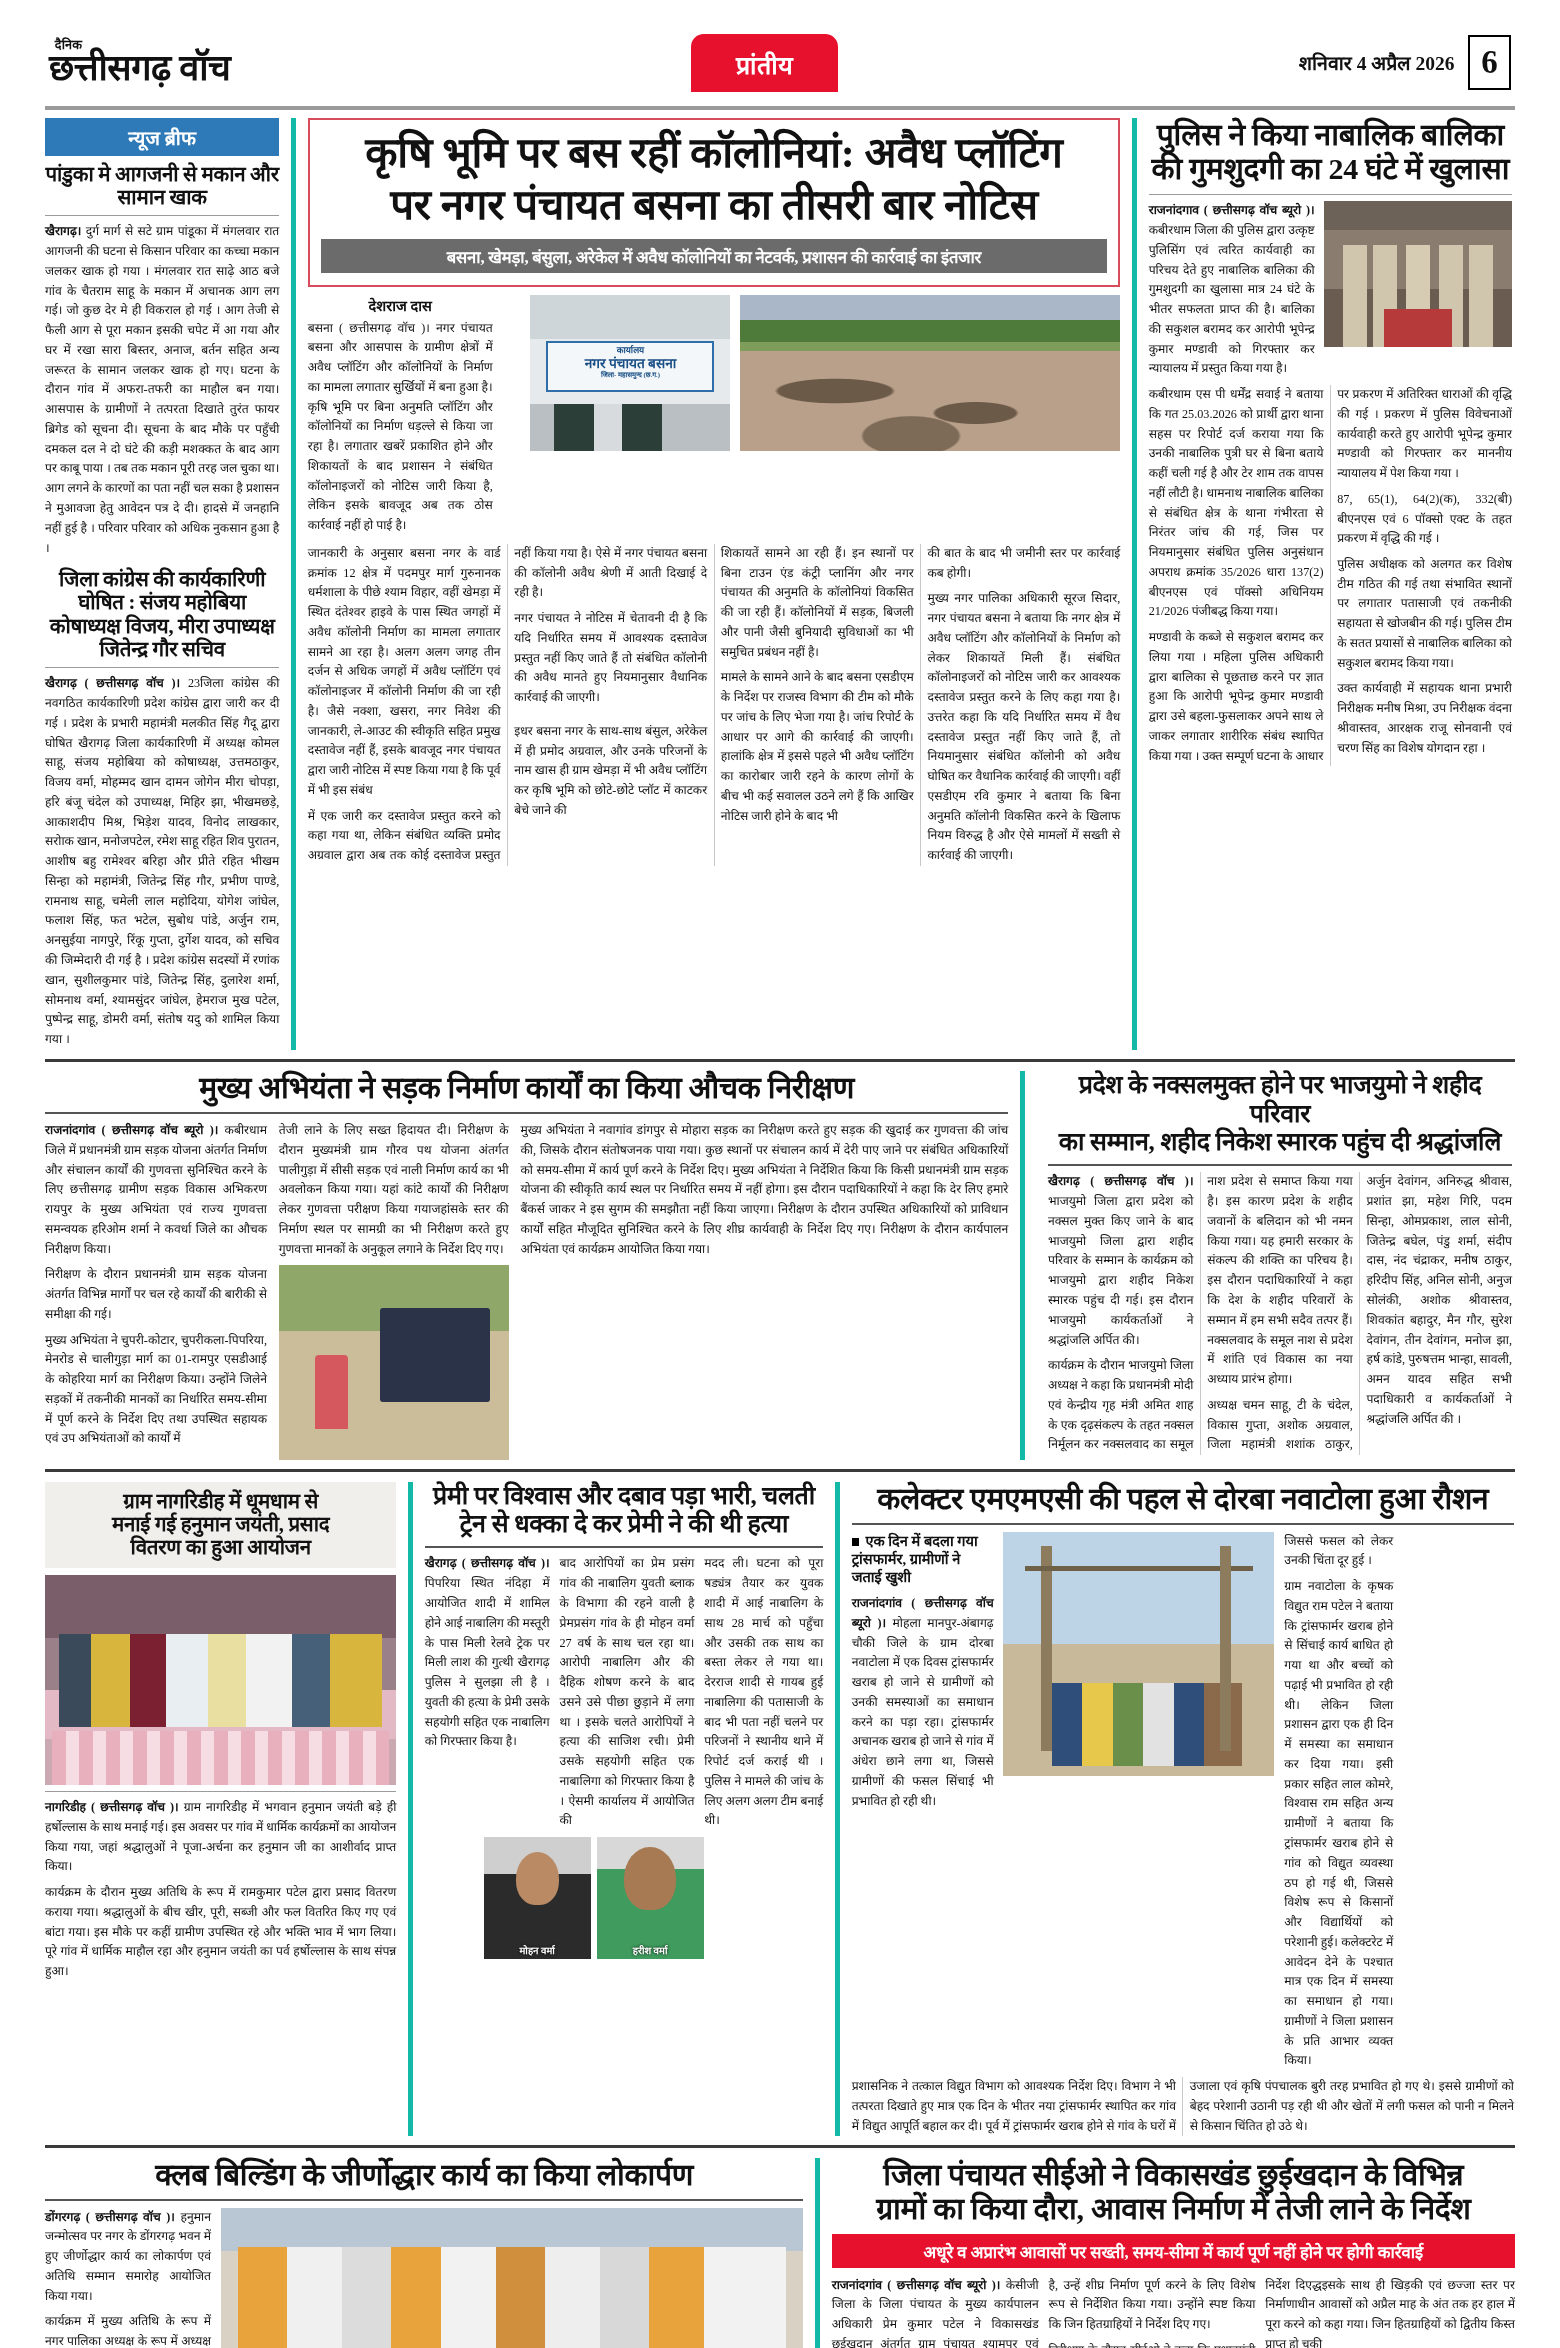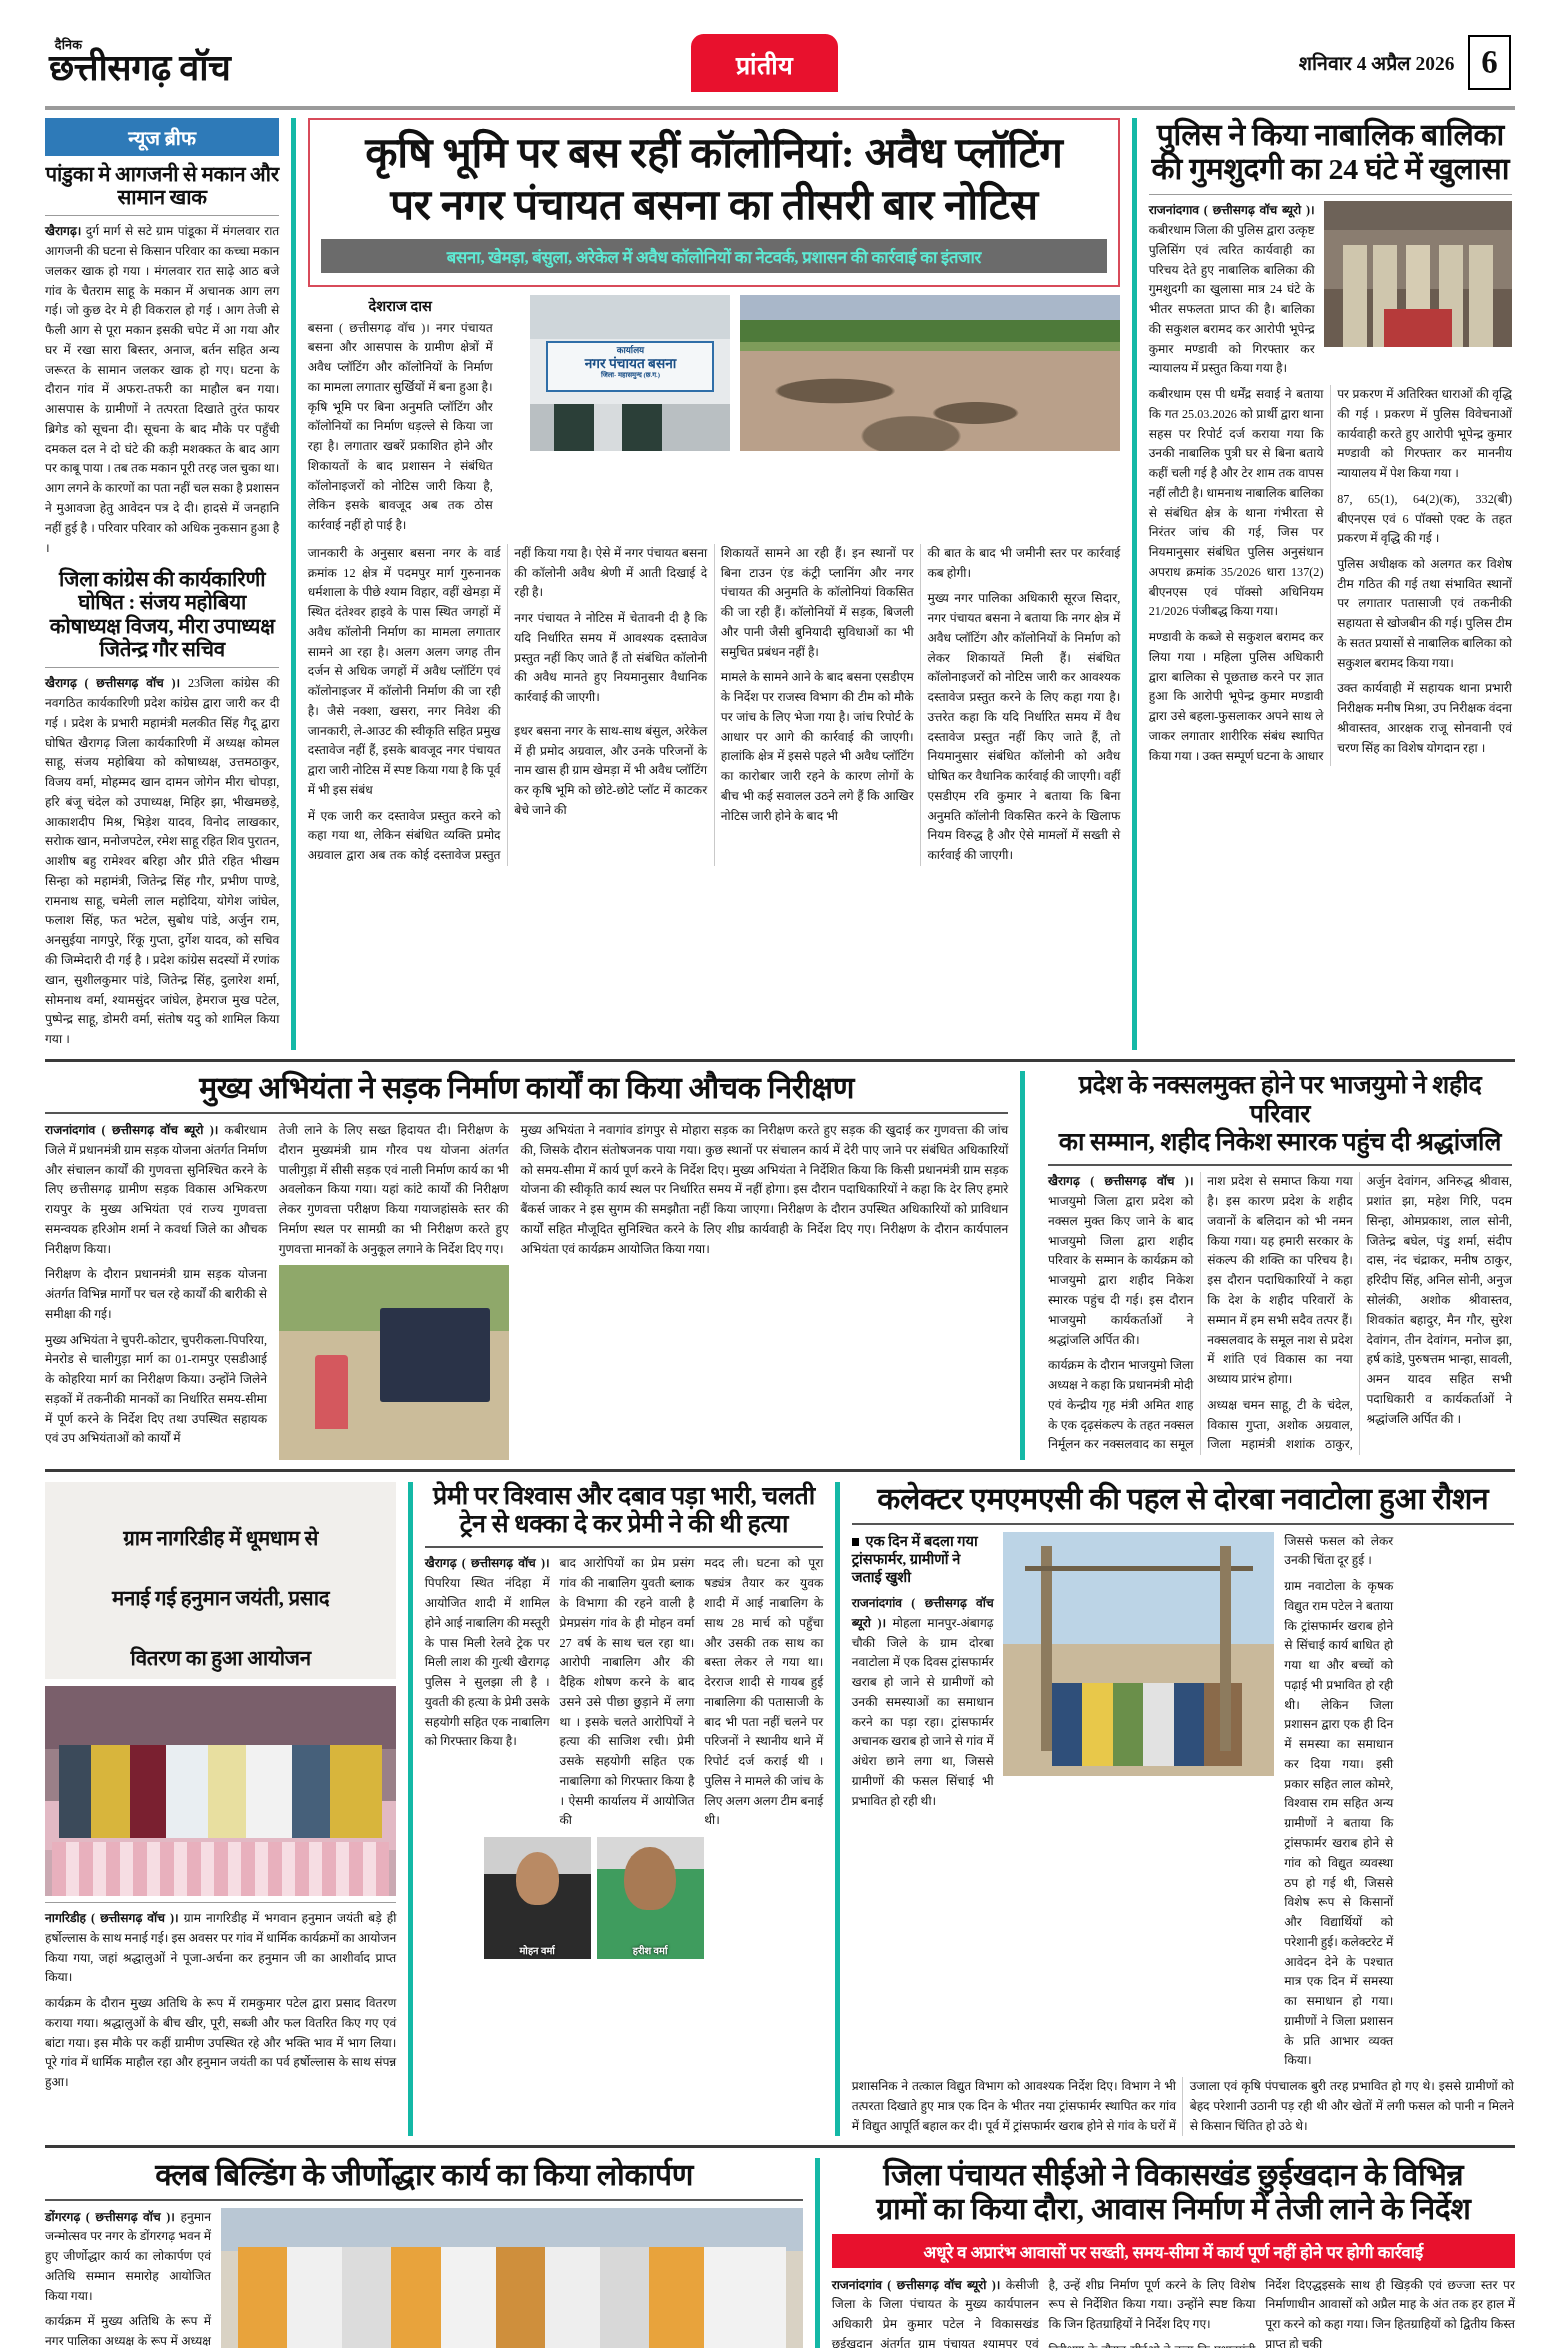--- a/index.html
+++ b/index.html
@@ -54,24 +54,24 @@
   .hr-mid { height: 2px; background: #555; margin: 6.8px 0; }
   .hr-dark { height: 2.9px; background: #3a3a3a; margin: 8.8px 0; }
 
   .hl {
     font-weight: bold; text-align: center; line-height: 1.14;
     letter-spacing: -0.3px;
   }
   .hl-xl  { font-size: 42px; }
   .hl-lg  { font-size: 30px; }
   .hl-md  { font-size: 25px; }
-  .hl-sm  { font-size: 20.5px; margin-top: 37px; }
+  .hl-sm  { font-size: 20.5px; }
 
   .subbar {
-    background: #6b6b6b; color: #5eead4; text-align: center;
+    background: #6b6b6b; color: #ffffff; text-align: center;
     font-size: 16.6px; font-weight: bold; padding: 5.9px 3.9px 4.9px;
     letter-spacing: -0.2px;
   }
   .subbar-red {
     background: #e8112d; color: #fff; text-align: center;
     font-size: 16.6px; font-weight: bold; padding: 5.9px 3.9px 4.9px;
   }
 
   .body-txt {
     font-size: 12.2px; line-height: 1.62; text-align: justify;

